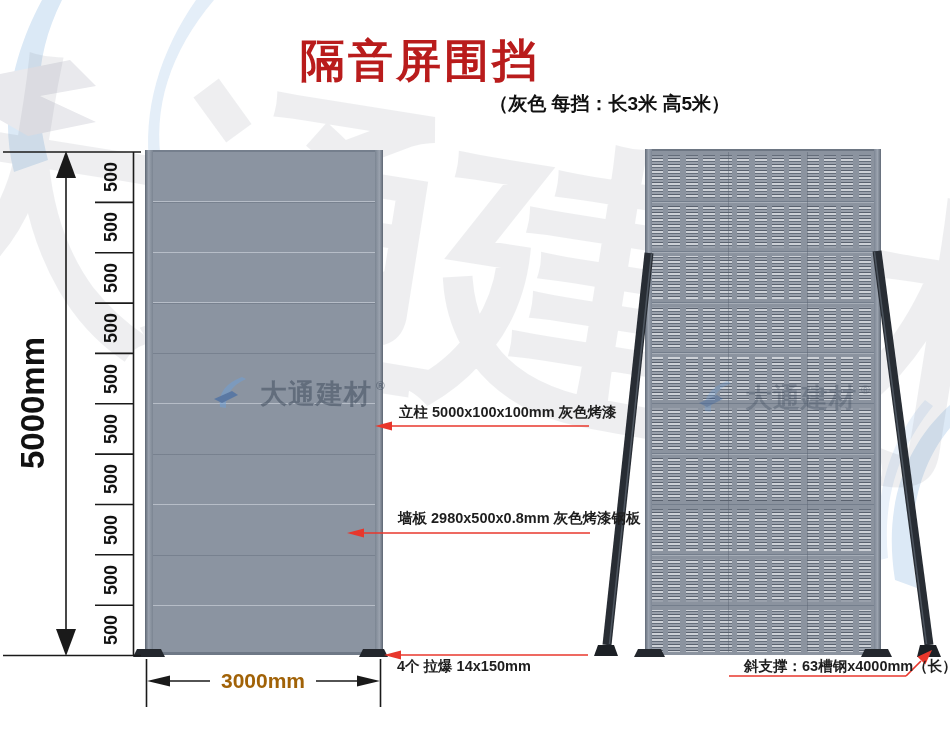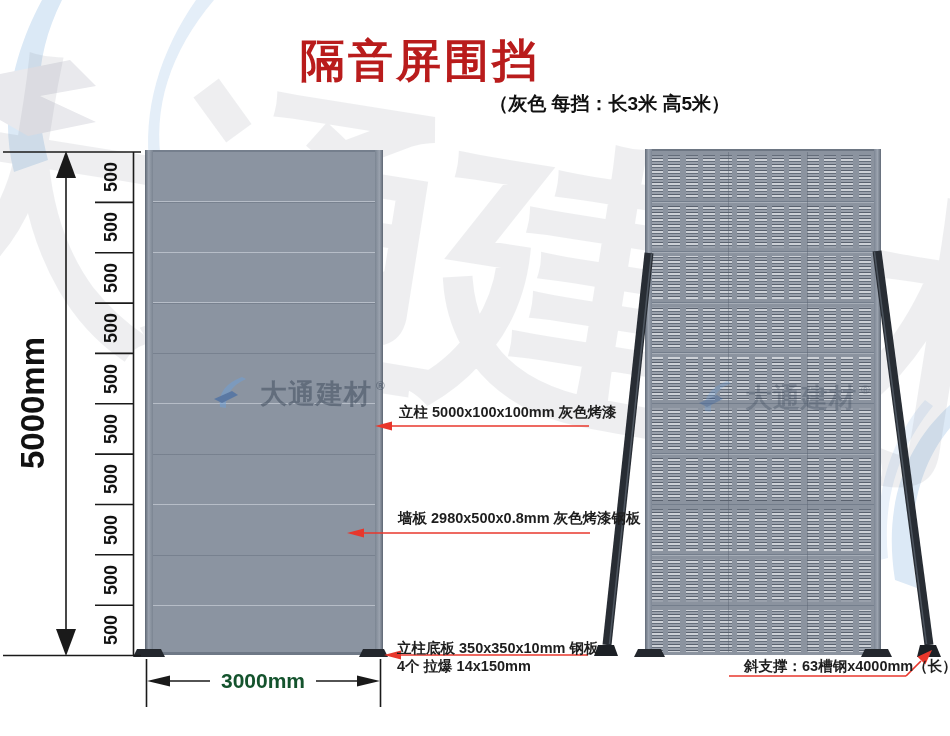--- a/index.html
+++ b/index.html
@@ -64,21 +64,21 @@
   .v-total{
     left:-37px;top:385px;width:140px;height:36px;text-align:center;line-height:36px;
     transform:rotate(-90deg);font-size:33px;font-weight:700;color:#111;letter-spacing:0px;
   }
   .seg-label{
     position:absolute;z-index:5;left:89px;width:44px;height:44px;text-align:center;line-height:44px;
     transform:rotate(-90deg);font-size:18px;font-weight:700;color:#111;
   }
   .h-total{
     left:210px;top:668px;width:106px;text-align:center;font-size:21px;font-weight:700;
-    color:#14532d;background:#ffffff;line-height:1.2;
+    color:#a16207;background:#ffffff;line-height:1.2;
   }
   .annot{position:absolute;z-index:5;font-size:14.5px;font-weight:600;color:#1e1e1e;white-space:nowrap;line-height:1.15;}
 </style>
 </head>
 <body>
 
 <div class="canvas">
 
   <div class="wm-layer">
     <svg class="wm-svg" style="left:0;top:0" width="260" height="190" viewBox="0 0 260 190">
@@ -191,17 +191,16 @@
   <div class="seg-label" style="top:407px">500</div>
   <div class="seg-label" style="top:457px">500</div>
   <div class="seg-label" style="top:508px">500</div>
   <div class="seg-label" style="top:558px">500</div>
   <div class="seg-label" style="top:608px">500</div>
 
   <div class="txt h-total">3000mm</div>
 
   <div class="annot" style="left:399px;top:404px">立柱 5000x100x100mm 灰色烤漆</div>
   <div class="annot" style="left:398px;top:510px">墙板 2980x500x0.8mm 灰色烤漆钢板</div>
-  <div class="annot" style="left:397px;top:640px">立柱底板 350x350x10mm 钢板</div>
   <div class="annot" style="left:397px;top:658px">4个 拉爆 14x150mm</div>
   <div class="annot" style="left:744px;top:658px">斜支撑：63槽钢x4000mm（长）</div>
 
 </div>
 
 </body></html>

